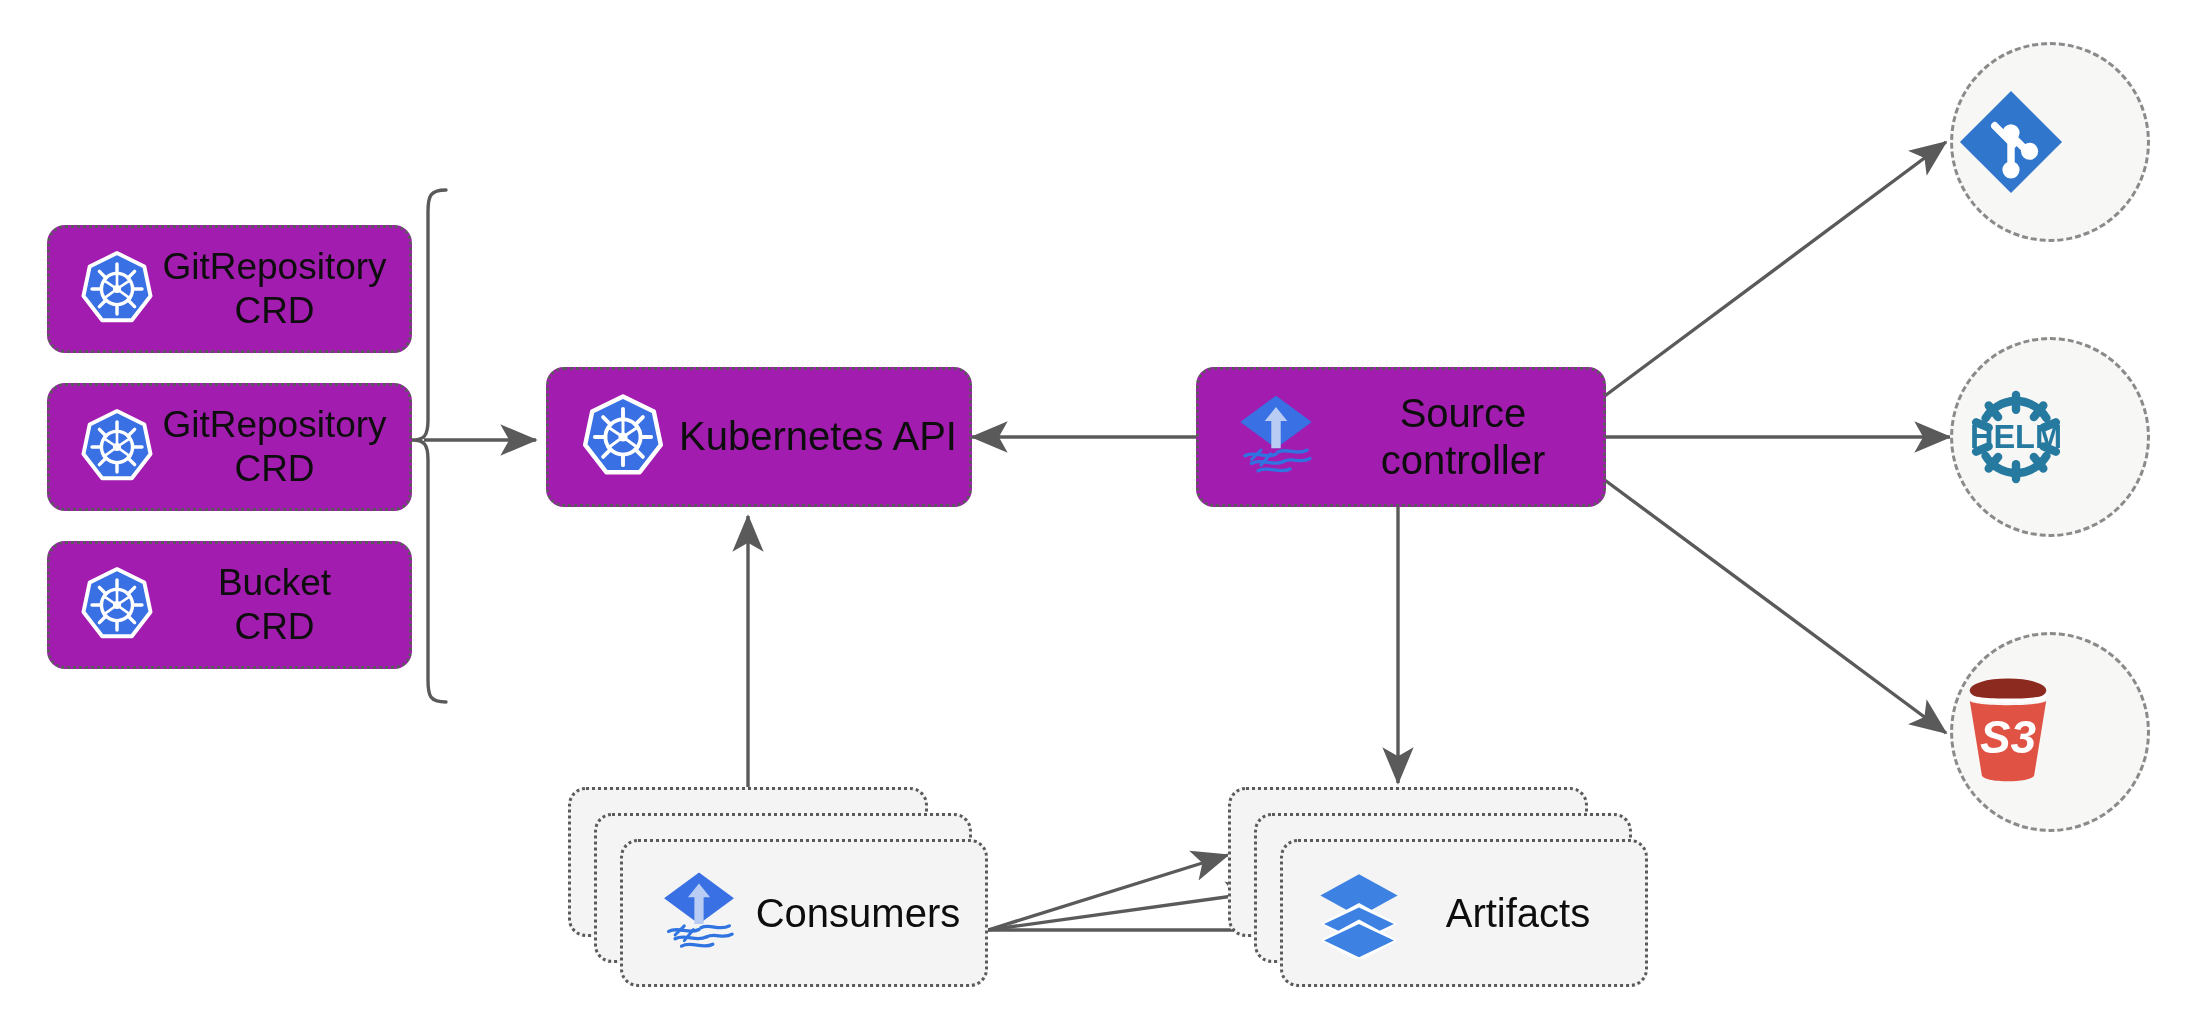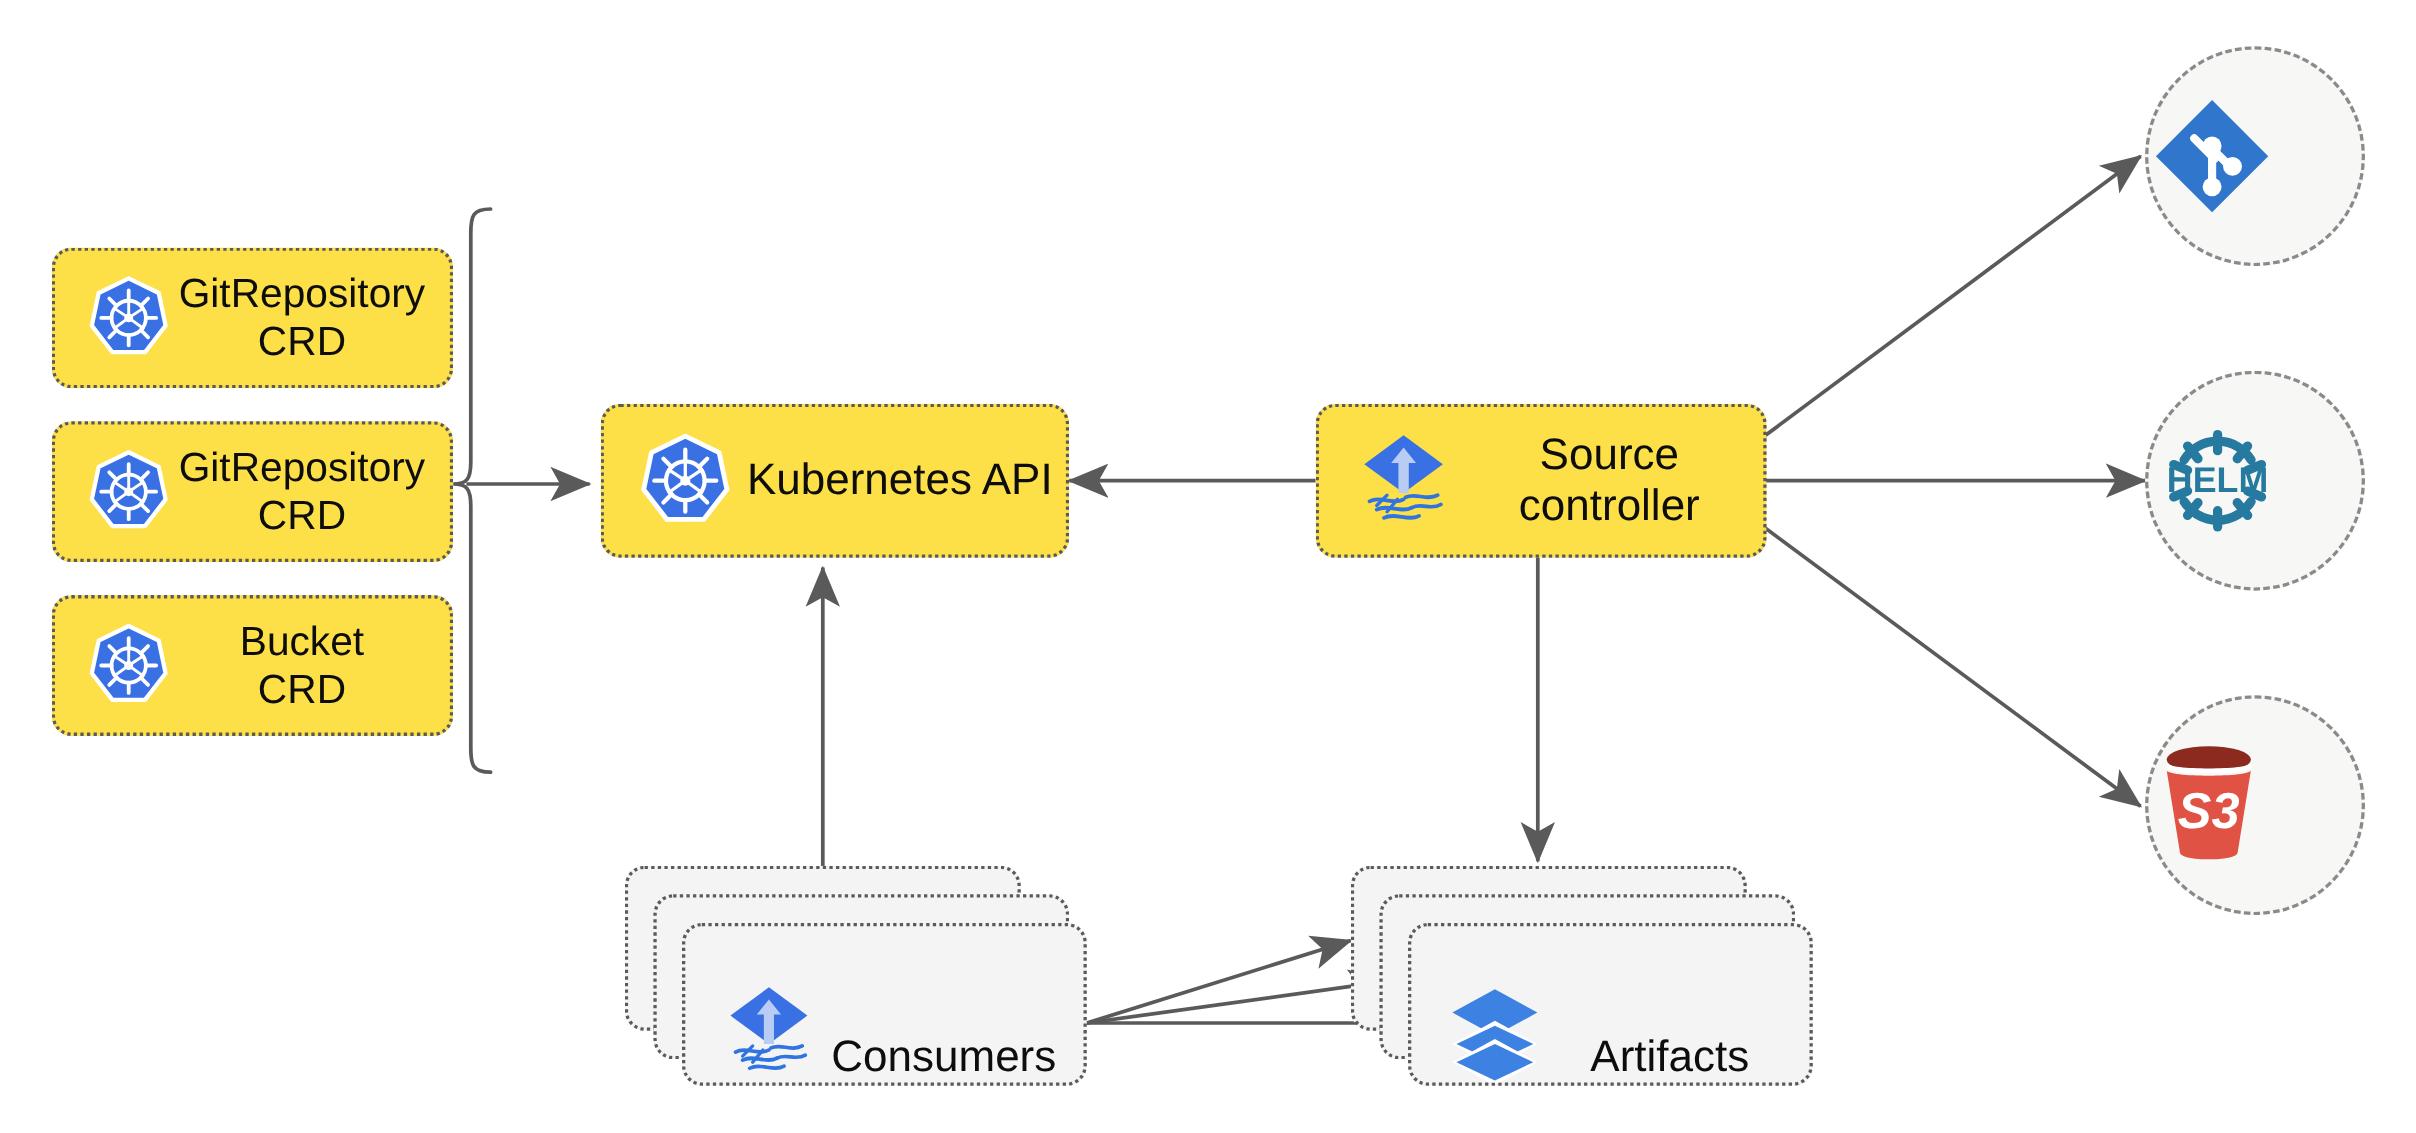--- a/index.html
+++ b/index.html
@@ -23,21 +23,21 @@
     left: 0; top: 0;
     width: 2196px;
     height: 1030px;
     pointer-events: none;
   }
 
   
   .node {
     position: absolute;
     box-sizing: border-box;
-    background: #fde047;
+    background: #a21caf;
     border: 3px dotted #5a5a5a;
     border-radius: 18px;
     display: flex;
     flex-direction: row;
     align-items: center;
     justify-content: flex-start;
   }
   .node .label {
     color: #0d0d0d;
     text-align: center;
@@ -72,21 +72,21 @@
     border-radius: 18px;
   }
   .stack .front {
     position: absolute;
     box-sizing: border-box;
     background: #f4f4f4;
     border: 3px dotted #5a5a5a;
     border-radius: 18px;
     display: flex;
     flex-direction: row;
-    align-items: flex-end;
+    align-items: center;
   }
   .stack .front .label {
     font-size: 40px;
     color: #0d0d0d;
     flex: 1 1 auto;
     text-align: center;
     padding-right: 14px;
   }
   .stack .front .nodeicon { margin-left: 30px; }
 

